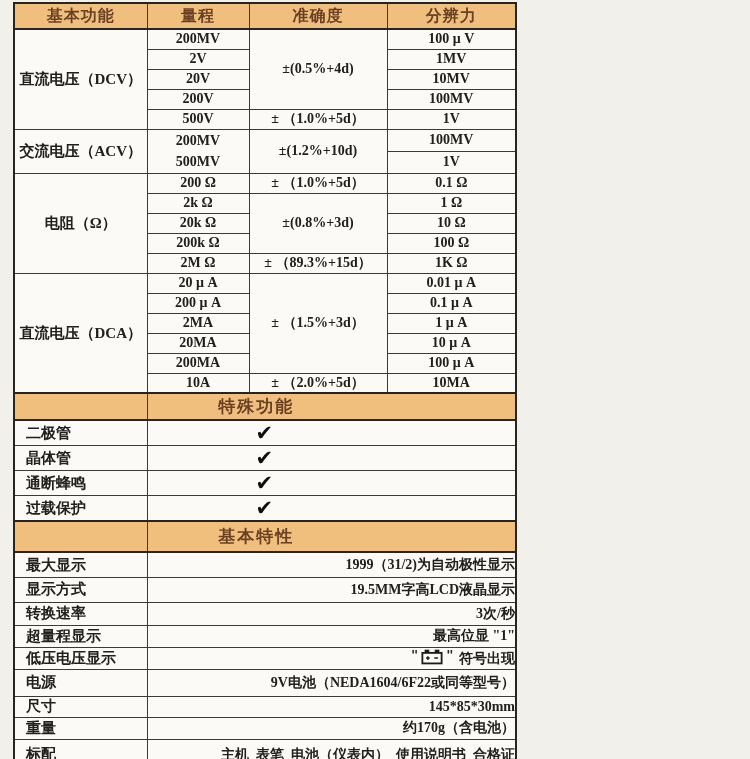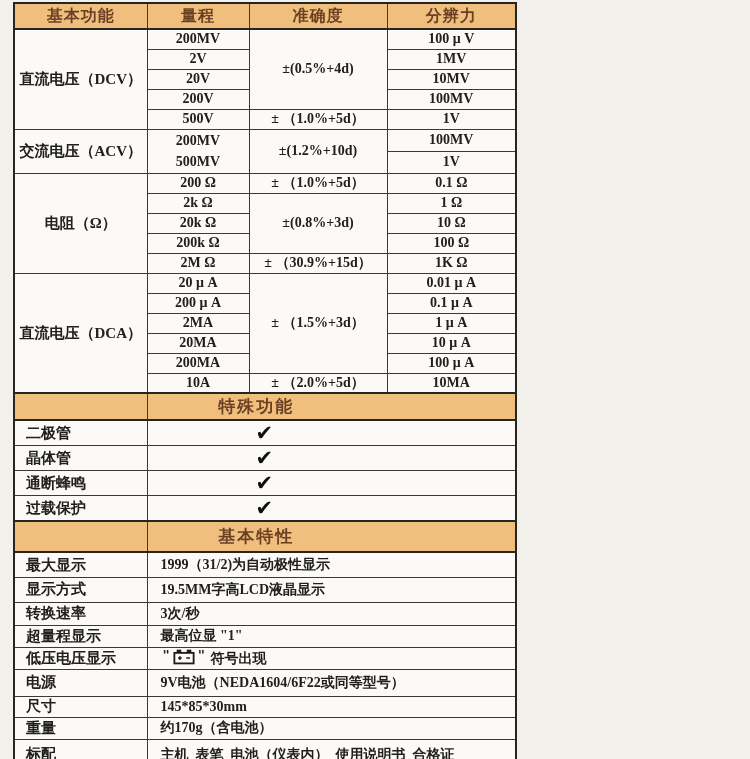--- a/index.html
+++ b/index.html
@@ -22,21 +22,21 @@
   tr.hrow td{background:var(--band-bg);color:var(--band-text);font-size:16px;
      border-bottom:2px solid var(--outer);letter-spacing:1px;}
   td.func{font-size:15px;}
   td.pre{white-space:pre-line;line-height:1.55;}
   tr.bandrow td{background:var(--band-bg);color:var(--band-text);
      border-top:2px solid var(--outer);border-bottom:2px solid var(--outer);}
   td.bandtitle{font-size:17px;padding-right:150px;letter-spacing:2px;}
   td.check{font-size:21px;padding-right:134px;color:#0e0e0e;
      font-family:"DejaVu Sans","Liberation Sans",sans-serif;}
   td.lab{text-align:left;padding-left:11px;font-size:15px;}
-  td.val{text-align:left;padding-left:13px;white-space:pre-wrap;}
+  td.val{text-align:right;padding-left:13px;white-space:pre-wrap;}
   .q{font-size:12px;vertical-align:4px;margin:0 2px;font-family:"DejaVu Sans Mono",monospace;}
   .batt{vertical-align:-2px;margin:0 1px;}
 </style>
 </head>
 <body>
 
 <div class="page">
   <div class="sheet">
     <table id="spec">
       <colgroup>
@@ -99,21 +99,21 @@
           <tr style="height: 20px;">
             <td>20k Ω</td>
             <td>10 Ω</td>
           </tr>
           <tr style="height: 20px;">
             <td>200k Ω</td>
             <td>100 Ω</td>
           </tr>
           <tr style="height: 20px;">
             <td>2M Ω</td>
-            <td rowspan="1">± （30.9%+15d）</td>
+            <td rowspan="1">± （89.3%+15d）</td>
             <td>1K Ω</td>
           </tr>
           <tr style="height: 20px;">
             <td rowspan="6" class="func">直流电压（DCA）</td>
             <td>20 μ A</td>
             <td rowspan="5">± （1.5%+3d）</td>
             <td>0.01 μ A</td>
           </tr>
           <tr style="height: 20px;">
             <td>200 μ A</td>

